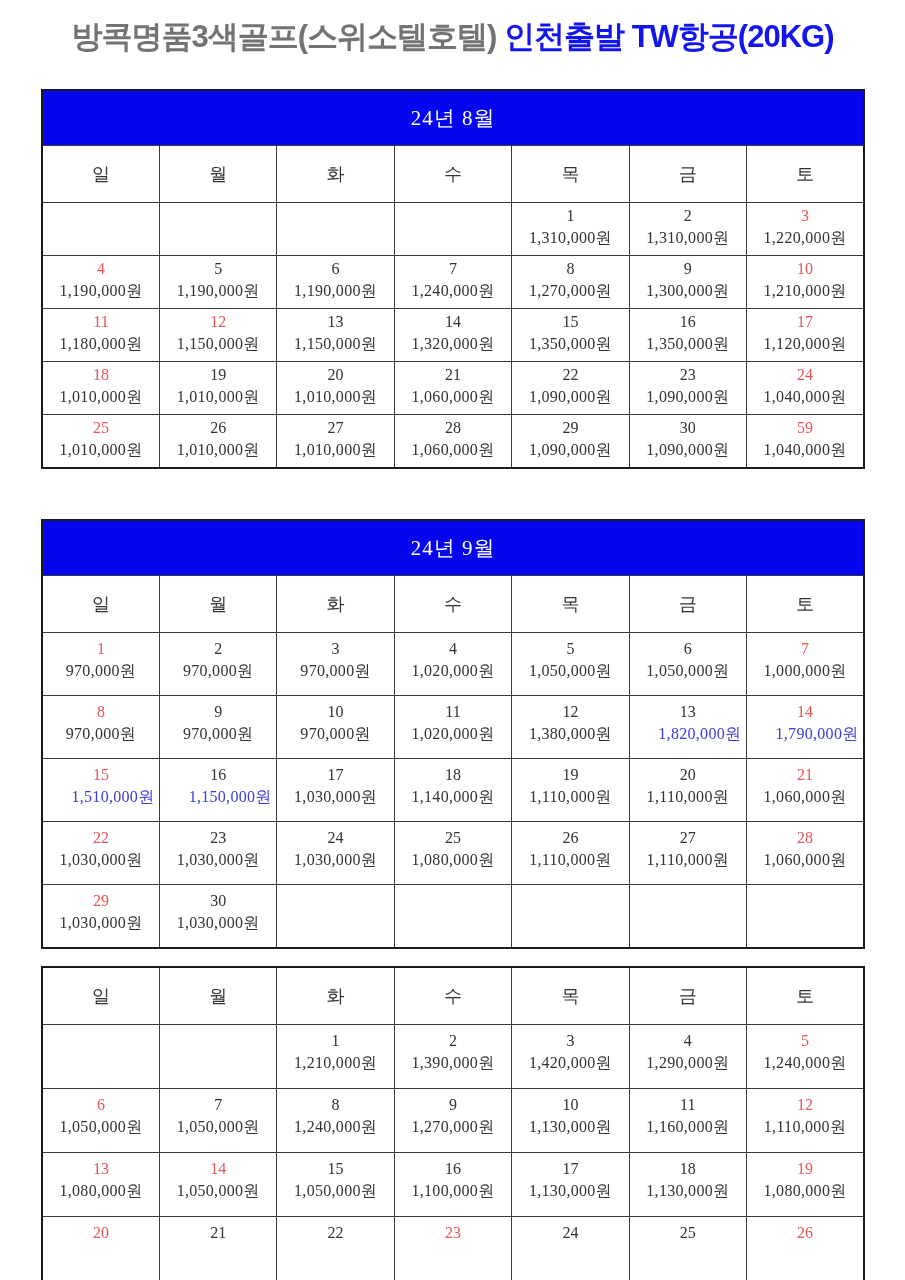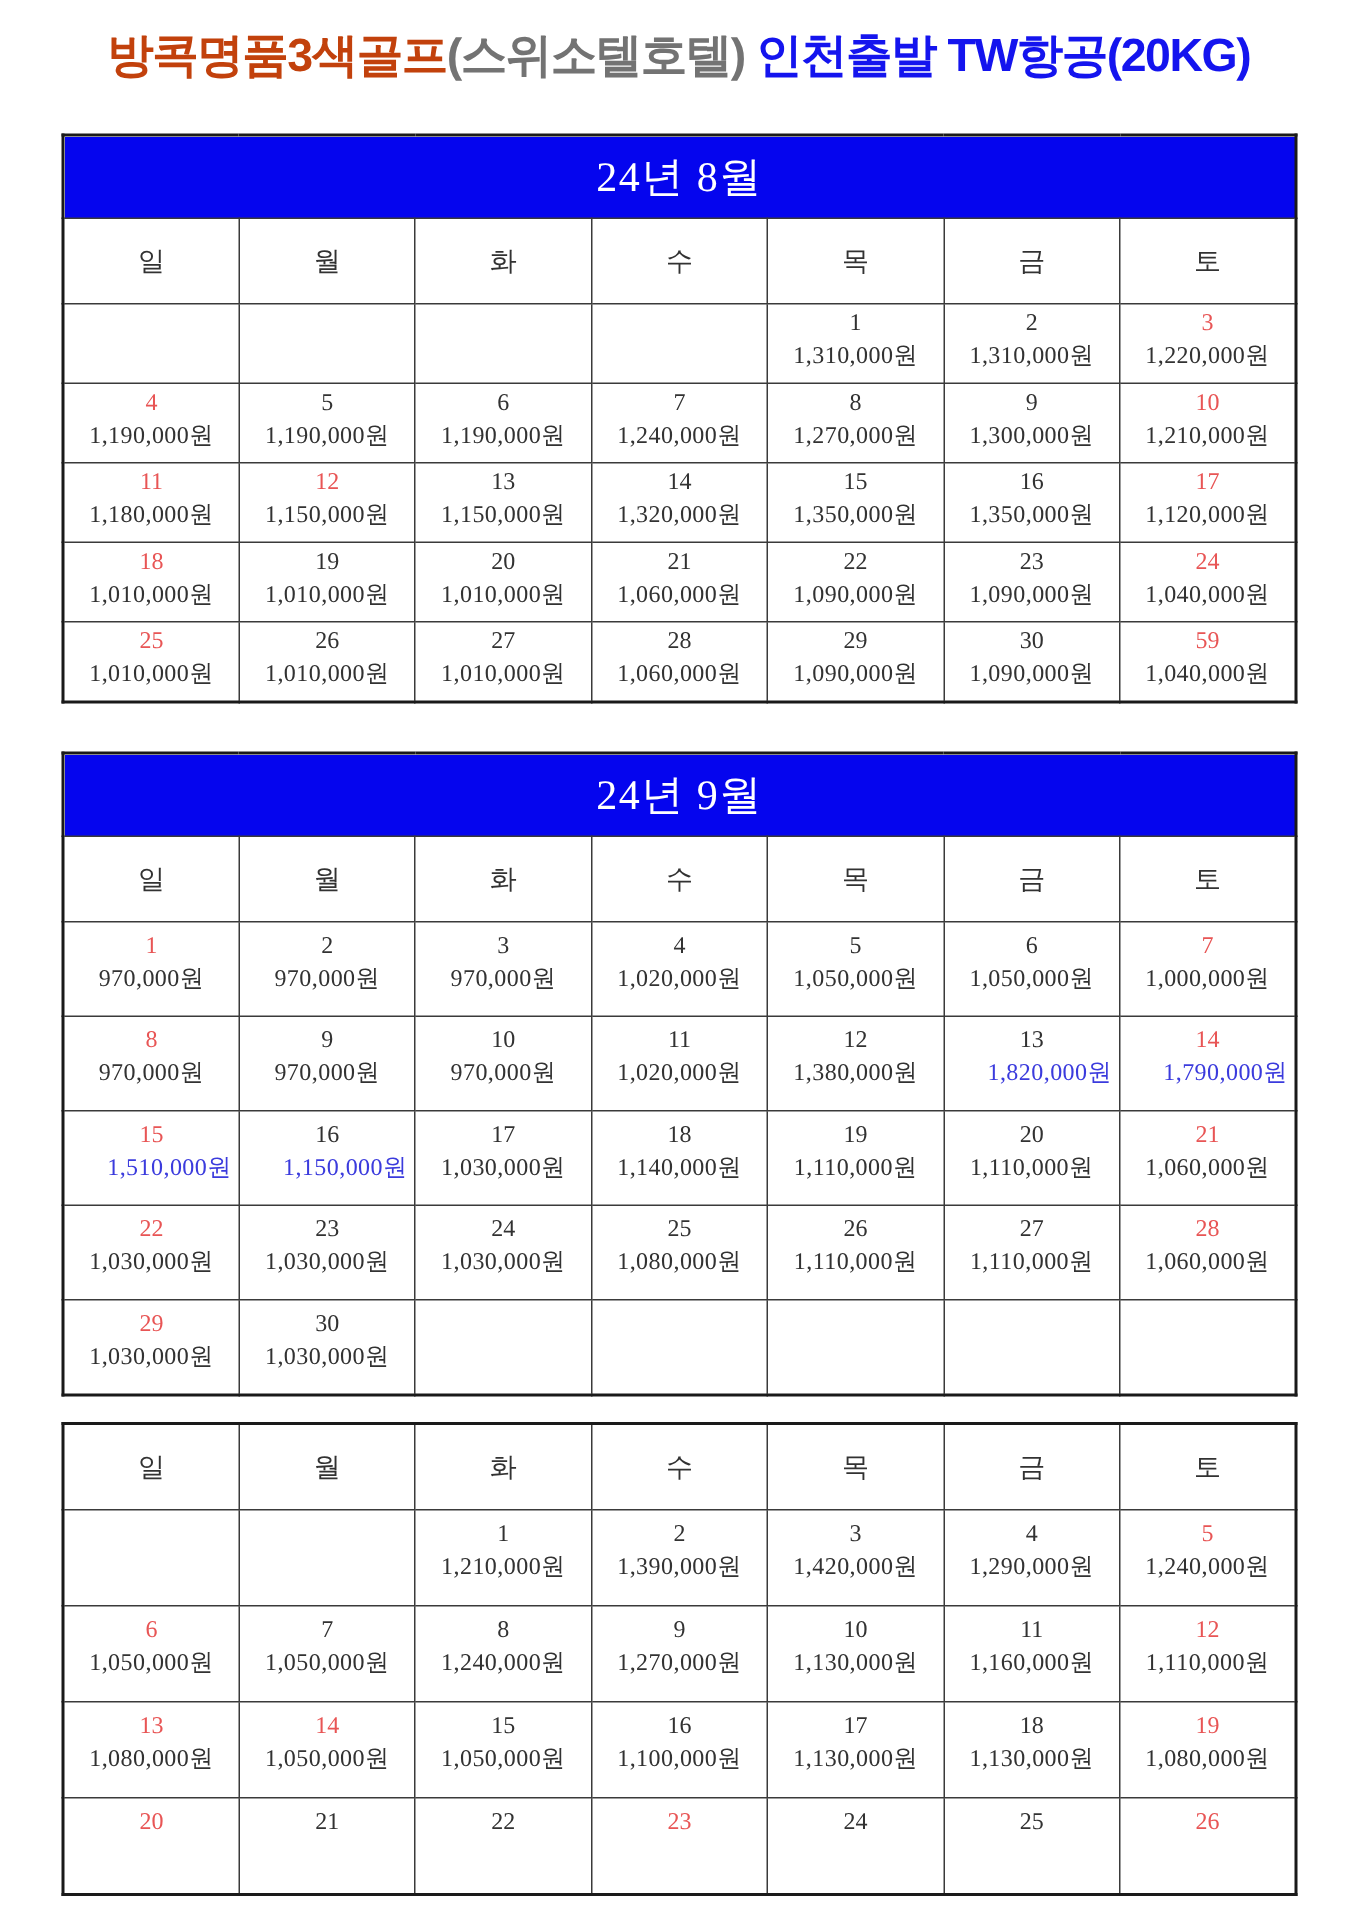--- a/index.html
+++ b/index.html
@@ -33,27 +33,27 @@
     width: 824px;
     margin-left: 41px;
     border: 2px solid #1a1a1a;
   }
   table.cal td {
     border: 1px solid #3a3a3a;
     text-align: center;
     overflow: hidden;
   }
   .cal-0 { margin-top: 31px; }
-  .cal-1 { margin-top: 32px; }
+  .cal-1 { margin-top: 50px; }
   .cal-2 { margin-top: 17px; }
   td.month-title {
     height: 52px;
     background: var(--bar-bg);
     color: var(--bar-text);
-    font-size: 28px;
+    font-size: 21px;
     letter-spacing: 1px;
     border: 1px solid #101060;
   }
   td.wd {
     height: 54px;
     font-size: 18px;
     color: var(--ink);
     vertical-align: middle;
   }
   td.day {
@@ -74,21 +74,21 @@
     letter-spacing: 0.3px;
     white-space: nowrap;
   }
   .red  { color: var(--red); }
   .blue { color: var(--blue); padding-left: 24px; }
 </style>
 </head>
 <body>
 
 <div class="page">
-  <h1 class="page-title"><span style="color: #c2410c;">방콕명품3색골프</span><span style="color: #737373;">(스위소텔호텔)</span><span style="color: rgb(20, 20, 238);"> 인천출발 TW항공(20KG)</span></h1>
+  <h1 class="page-title"><span style="color: #737373;">방콕명품3색골프</span><span style="color: #737373;">(스위소텔호텔)</span><span style="color: rgb(20, 20, 238);"> 인천출발 TW항공(20KG)</span></h1>
   <div>
       <table class="cal cal-0">
         <tbody>
           <tr>
             <td colspan="7" class="month-title">24년 8월</td>
           </tr>
           <tr>
             <td class="wd red">일</td>
             <td class="wd">월</td>
             <td class="wd">화</td>

